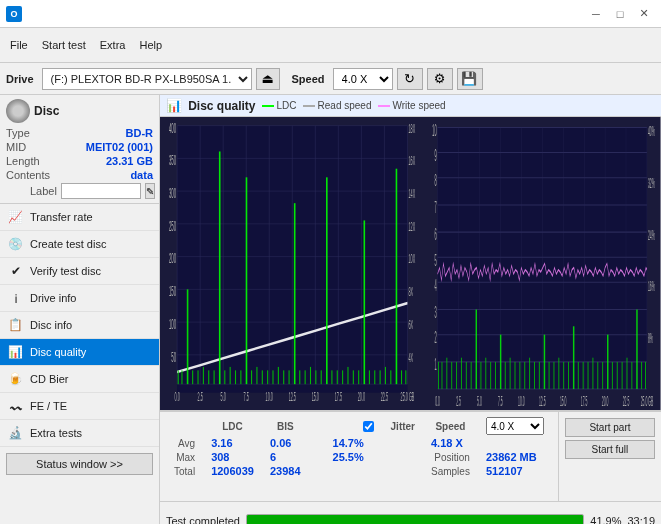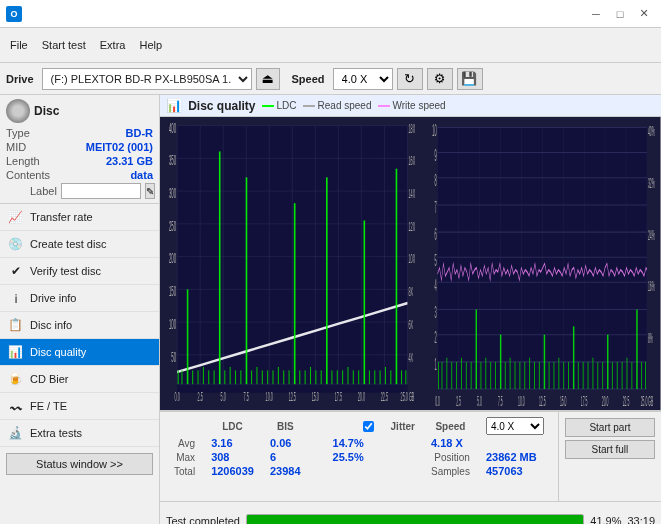--- a/index.html
+++ b/index.html
@@ -741,21 +741,21 @@
               <td class="lbl">Position</td>
               <td class="val-blue">23862 MB</td>
             </tr>
             <tr>
               <td class="lbl">Total</td>
               <td class="val-blue">1206039</td>
               <td class="val-blue">23984</td>
               <td></td>
               <td></td>
               <td class="lbl">Samples</td>
-              <td class="val-blue">457063</td>
+              <td class="val-blue">512107</td>
             </tr>
           </tbody>
         </table>
       </div>
 
       <div class="right-stats">
         <div class="action-btns">
           <button class="action-btn">Start part</button>
           <button class="action-btn">Start full</button>
         </div>

